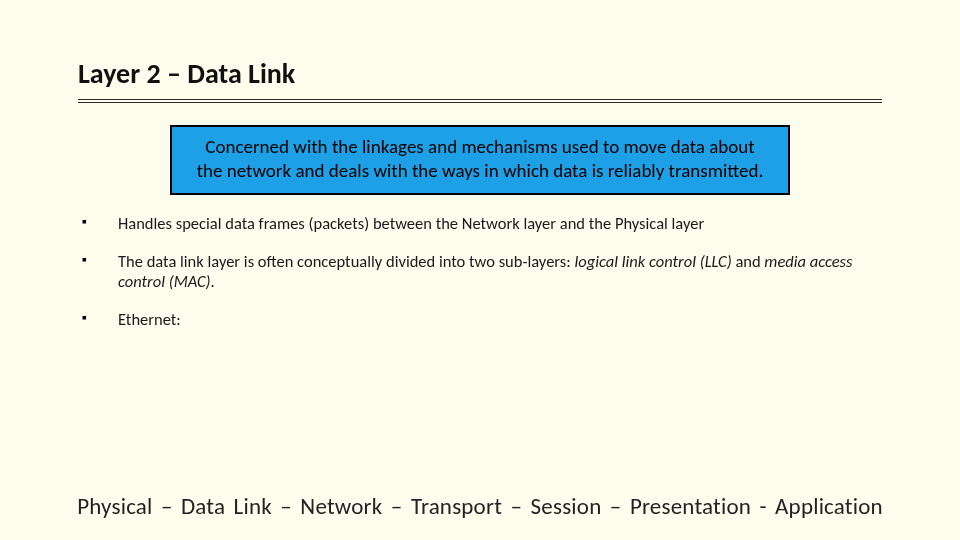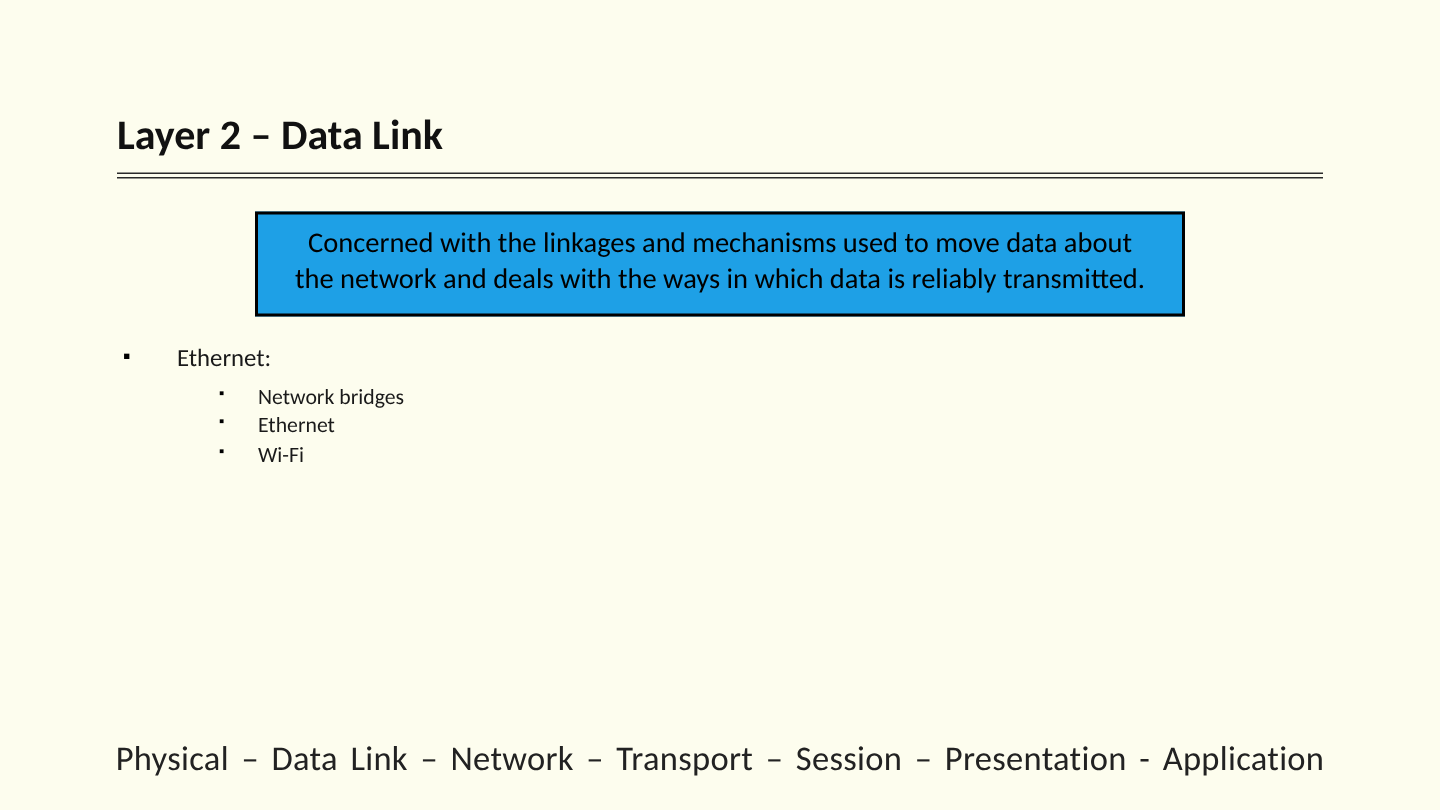--- a/index.html
+++ b/index.html
@@ -5,21 +5,21 @@
   * { box-sizing: border-box; margin: 0; padding: 0; }
   html, body { width: 960px; height: 540px; }
   body {
     background: #fdfdee;
     font-family: "Segoe UI", "Calibri", Arial, sans-serif;
     color: #1a1a1a;
     position: relative;
     overflow: hidden;
   }
   .slide {
-    padding: 72px 78px 0 78px;
+    padding: 56px 78px 0 78px;
   }
   .title {
     font-size: 28px;
     font-weight: 700;
     color: #111;
     margin-bottom: 8px;
   }
   .title-underline {
     border-top: 4px double #2a2a2a;
     height: 0;
@@ -99,24 +99,23 @@
 
 <div class="slide">
   <div class="title">Layer 2 – Data Link</div>
   <div class="title-underline"></div>
 
   <div class="blurb-wrap">
     <div class="blurb">Concerned with the linkages and mechanisms used to move data about the network and deals with the ways in which data is reliably transmitted.</div>
   </div>
 
   <ul class="main">
+    <li>Handles special data frames (packets) between the Network layer and the Physical layer</li>
+    <li>
+      <span>The data link layer is often conceptually divided into two sub-layers: </span><span class="em">logical link control (LLC)</span><span> and </span><span class="em">media access control (MAC)</span><span>.</span>
+    </li>
     <li>
       <span>Ethernet:</span>
-      <ul class="sub">
-        <li>Network bridges</li>
-        <li>Ethernet</li>
-        <li>Wi-Fi</li>
-      </ul>
     </li>
   </ul>
 </div>
 
 <div class="footer">Physical   –   Data Link   –   Network   –   Transport   –   Session   –   Presentation   -   Application</div>
 
 </body></html>

